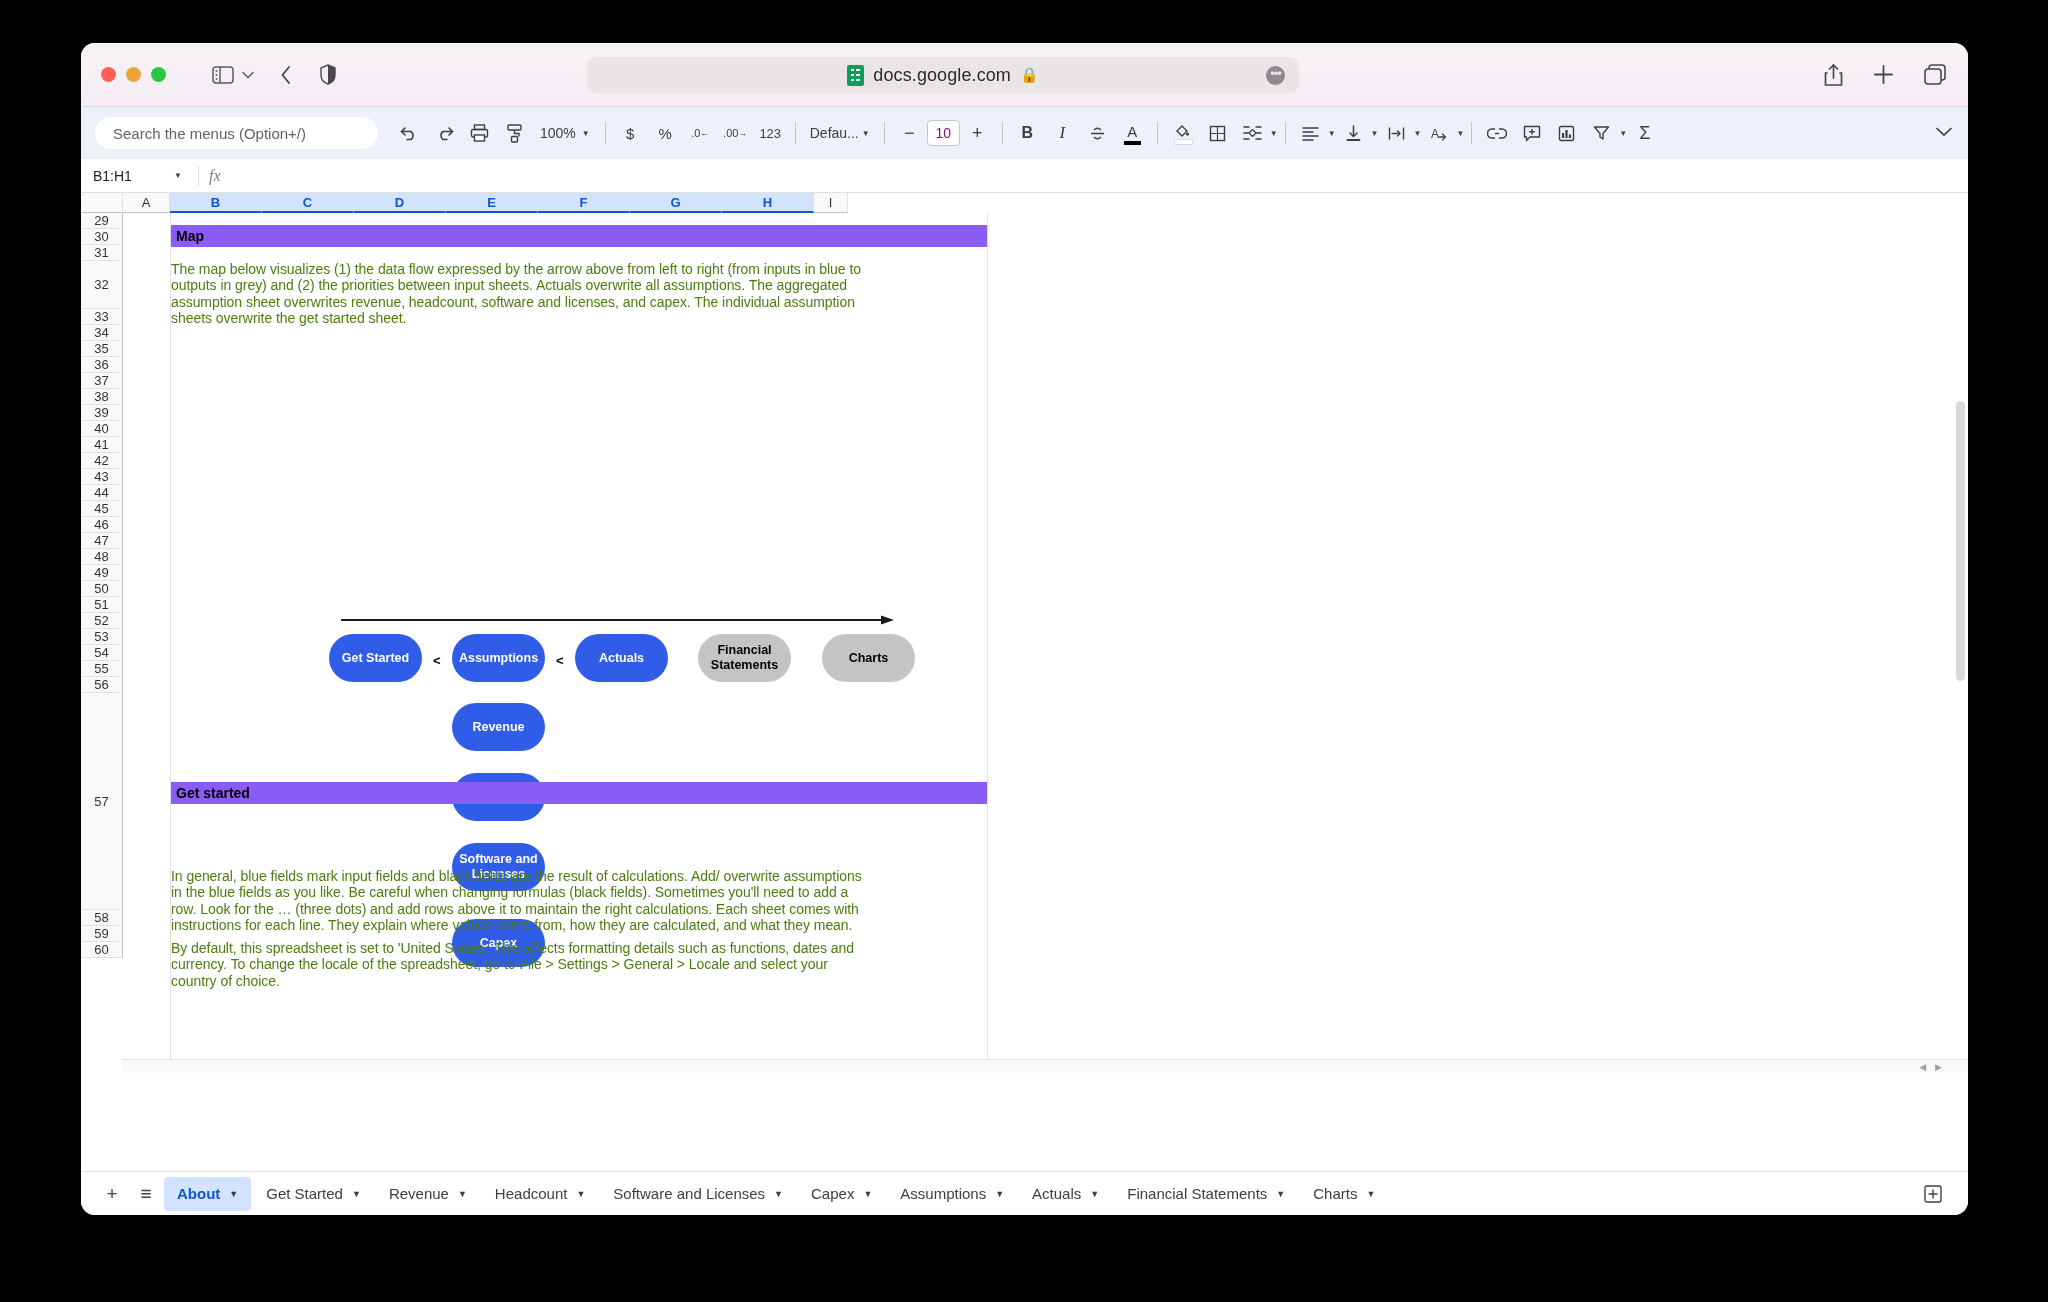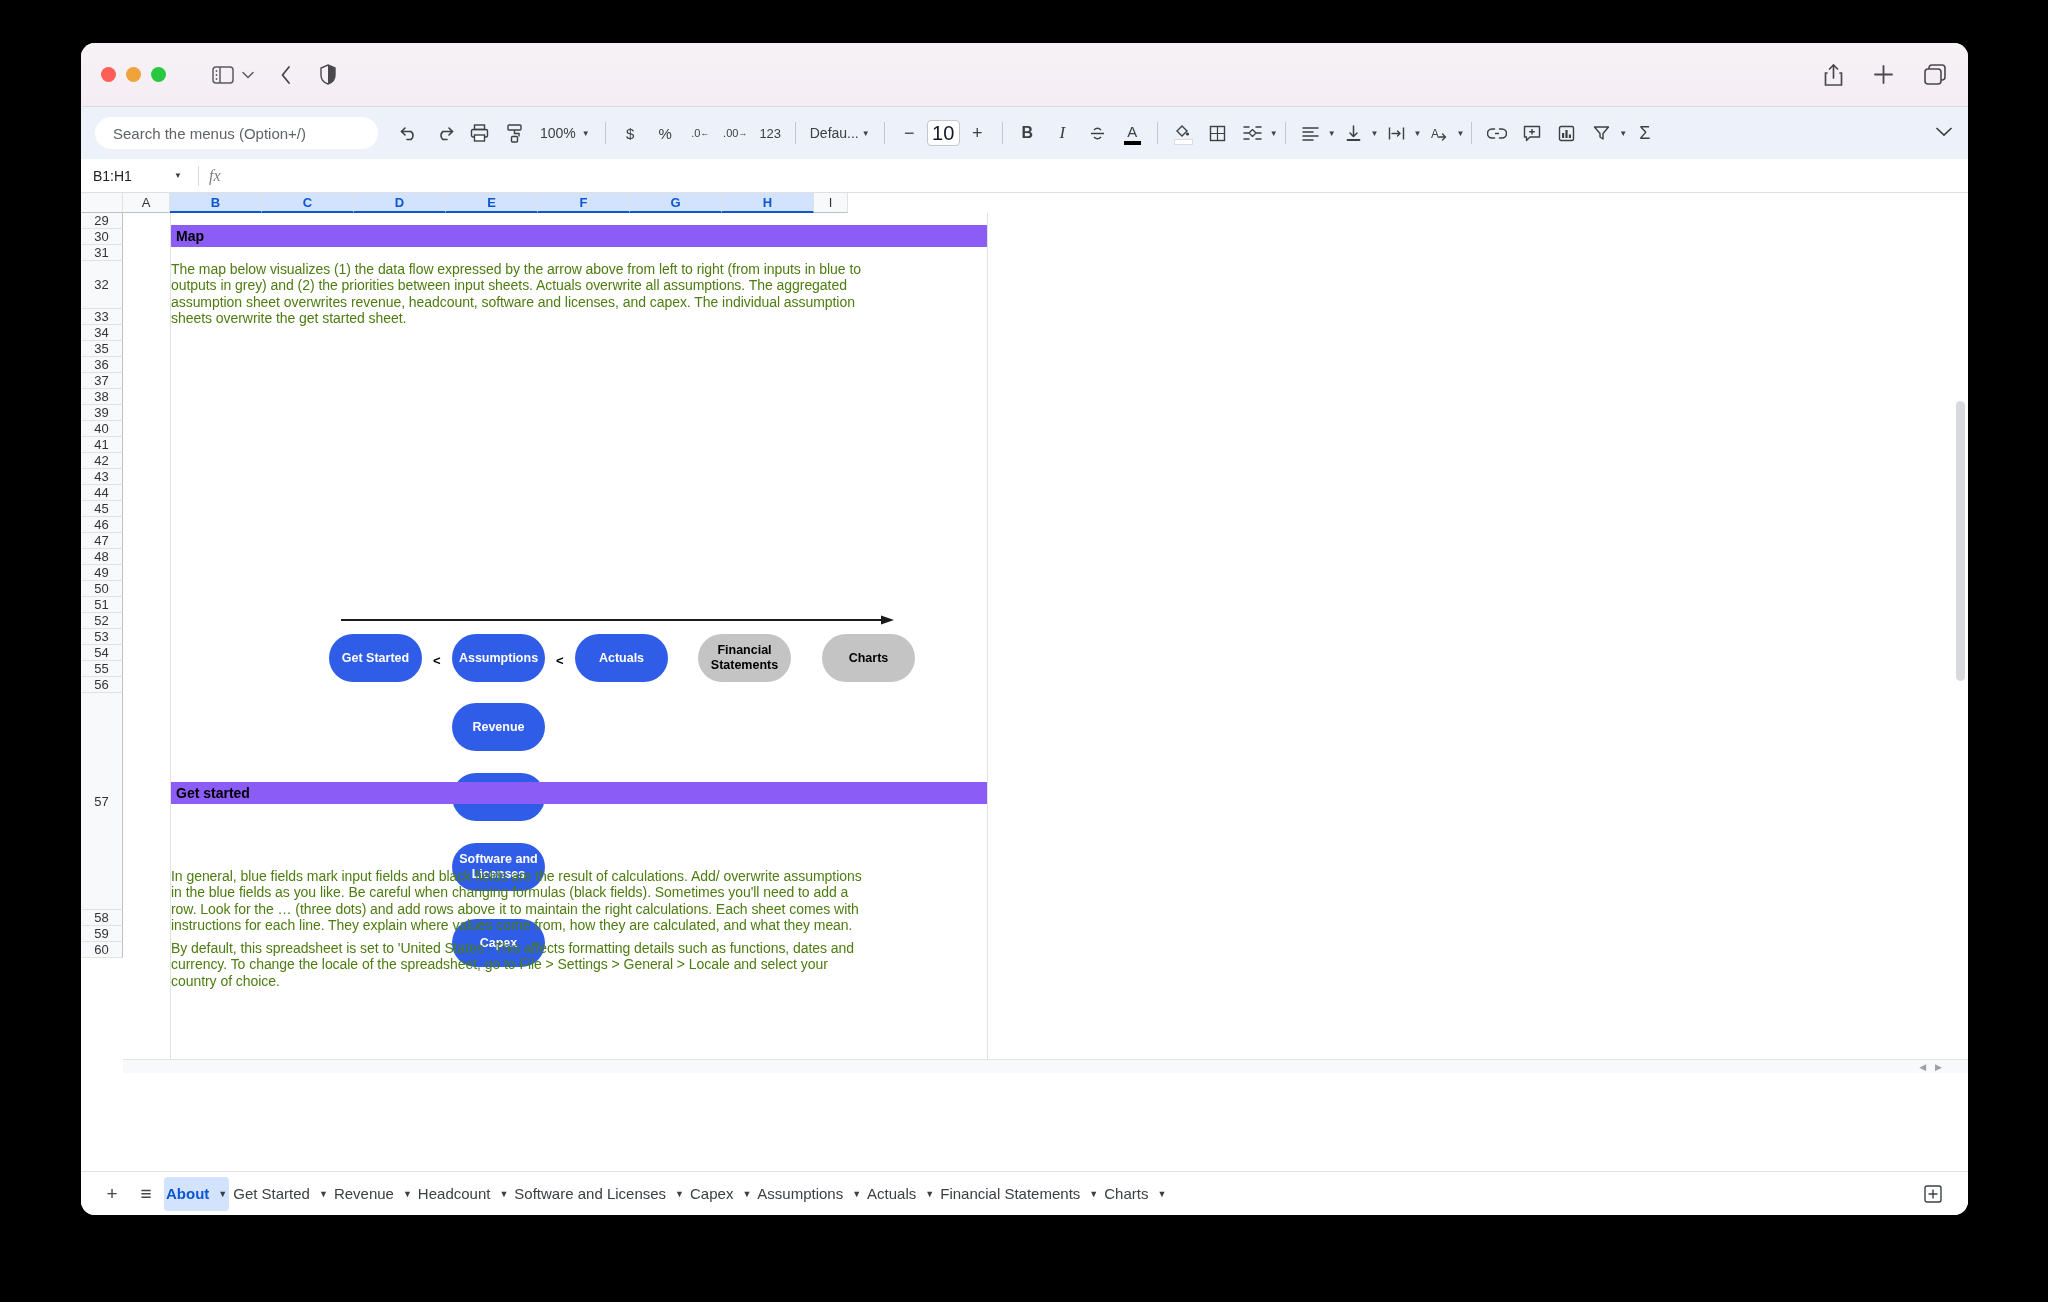--- a/index.html
+++ b/index.html
@@ -89,21 +89,21 @@
     display: flex; align-items: center; gap: 6px; padding: 0 8px; height: 31px;
     font-size: 14px; color: #3c4043;
   }
   .fontsel {
     display: flex; align-items: center; justify-content: space-between;
     width: 74px; height: 31px; padding: 0 7px; font-size: 14px; color: #3c4043;
   }
   .fsize {
     width: 33px; height: 26px; border: 1px solid #c3c7cf; border-radius: 4px;
     background: #fff; display: flex; align-items: center; justify-content: center;
-    font-size: 20px; color: #0f172a;
+    font-size: 14px; color: #701a75;
   }
   .caret { font-size: 8px; color: #3c4043; }
   .bold-b { font-weight: 700; font-size: 16px; }
   .ital-i { font-style: italic; font-family: "Liberation Serif", serif; font-size: 17px; }
   .txtcolor { position: relative; }
   .txtcolor::after { content:""; position:absolute; bottom:4px; left:7px; width:17px; height:4px; background:#000; }
   .fillcolor { position: relative; }
   .fillcolor::after { content:""; position:absolute; bottom:4px; left:7px; width:17px; height:4px; background:#fff; border:1px solid #dadce0;}
   .tb-collapse { position: absolute; right: 16px; color: #3c4043; font-size: 12px; }
 
@@ -185,21 +185,21 @@
     position: absolute; left: 0; bottom: 0; width: 100%; height: 44px;
     background: #fff; border-top: 1px solid #e0e0e0;
     display: flex; align-items: center; padding-left: 14px;
   }
   .tb-circ {
     width: 34px; height: 34px; border-radius: 50%; display: flex;
     align-items: center; justify-content: center; color: #444746; font-size: 19px;
   }
   .sheet-tab {
     height: 34px; display: flex; align-items: center; gap: 9px;
-    padding: 0 2px; margin: 4px 1px; border-radius: 4px;
+    padding: 0 13px; margin: 4px 1px; border-radius: 4px;
     font-size: 15px; color: #3c4043;
   }
   .sheet-tab.active { background: #d3e3fd; color: #0b57d0; font-weight: 700; }
   .sheet-tab .caret { font-size: 9px; }
   .tab-add-right { position: absolute; right: 18px; color: #3c4043; }
 </style>
 </head>
 <body>
 
 <div class="desktop">
@@ -231,20 +231,26 @@
             <path d="M9 2 L2.5 10 L9 18" fill="none" stroke="#4a484c" stroke-width="1.8" stroke-linecap="round" stroke-linejoin="round"></path>
           </svg>
       </div>
       <div class="tb-icon shield-btn">
         <svg width="16" height="21" viewBox="0 0 16 21">
             <path d="M8 1 L15 4 V11 C15 15.5 11.8 18.8 8 20 C4.2 18.8 1 15.5 1 11 V4 Z" fill="none" stroke="#4a484c" stroke-width="1.4"></path>
             <path d="M8 1 L15 4 V11 C15 15.5 11.8 18.8 8 20 Z" fill="#4a484c"></path>
           </svg>
       </div>
 
+      <div class="urlbar">
+        <span class="gsheet-ico"></span>
+        <span class="url-text">docs.google.com</span>
+        <span class="lock-ico">🔒</span>
+        <span class="url-more">•••</span>
+      </div>
 
       <div class="tb-right">
         <span class="tb-icon">
           <svg width="19" height="22" viewBox="0 0 19 22">
               <path d="M9.5 1 V14" stroke="#4a484c" stroke-width="1.7" stroke-linecap="round" fill="none"></path>
               <path d="M5.5 5 L9.5 1 L13.5 5" stroke="#4a484c" stroke-width="1.7" fill="none" stroke-linecap="round" stroke-linejoin="round"></path>
               <path d="M3 9 H1.5 V21 H17.5 V9 H16" stroke="#4a484c" stroke-width="1.7" fill="none" stroke-linecap="round"></path>
             </svg>
         </span>
         <span class="tb-icon">

